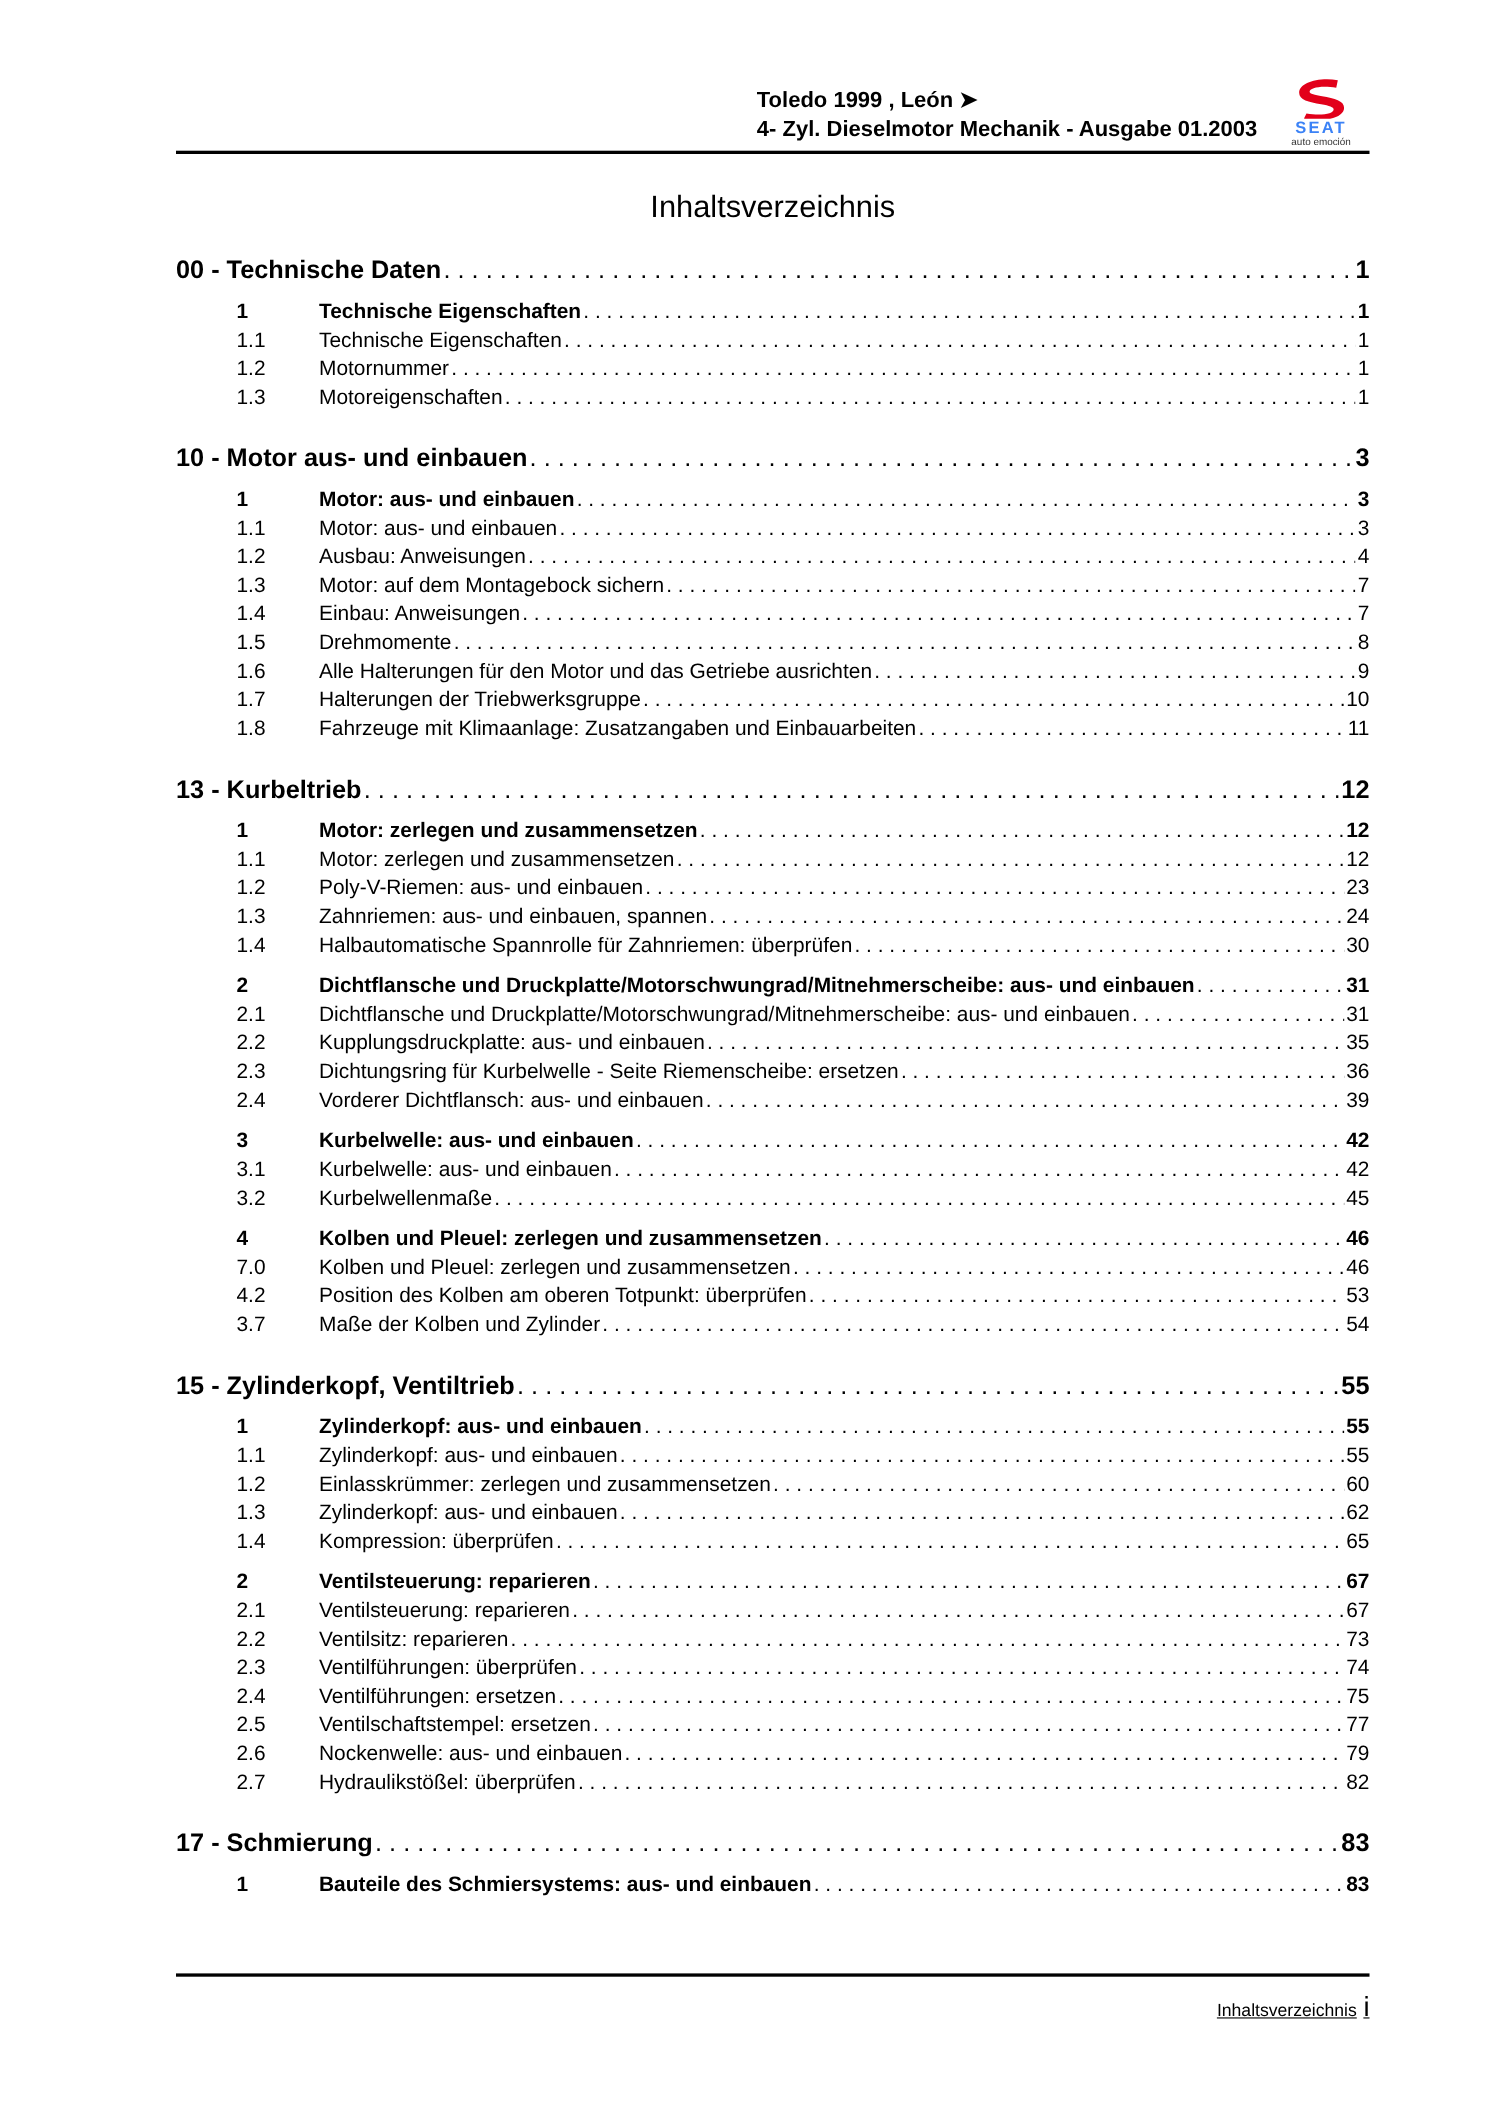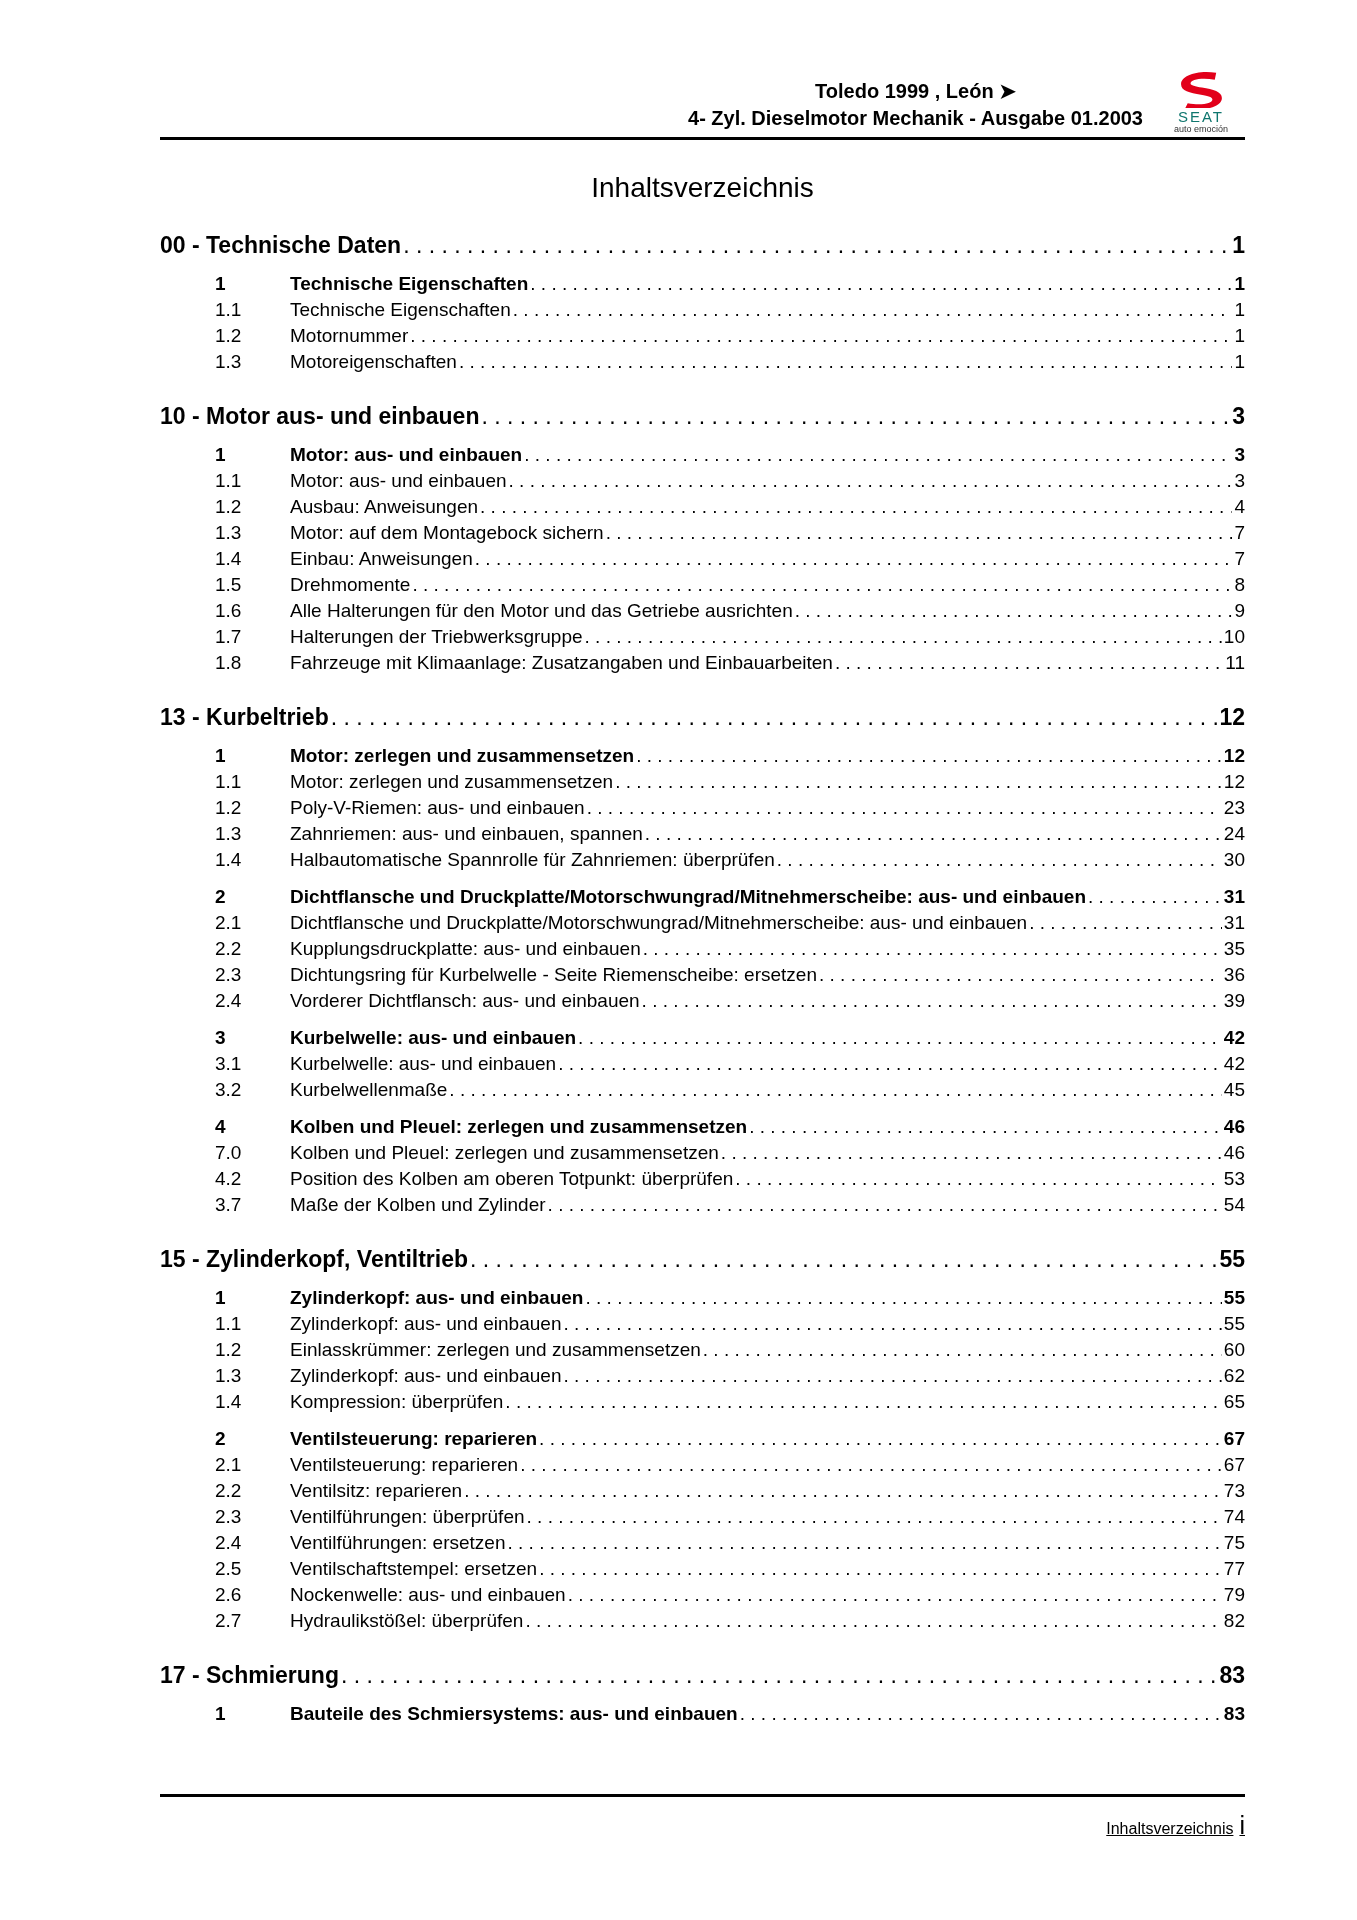--- a/index.html
+++ b/index.html
@@ -16,37 +16,37 @@
     overflow: hidden;
   }
   
   .header-row {
     display: flex;
     justify-content: flex-end;
     align-items: flex-end;
     gap: 14px;
   }
   .header-text {
-    text-align: center;
+    text-align: left;
     font-weight: bold;
     font-size: 20px;
     line-height: 27px;
     padding-bottom: 2px;
     margin-left: 48px;
   }
   .logo {
     width: 88px;
     text-align: center;
     flex: 0 0 auto;
     line-height: 1;
   }
   .logo svg { display:block; margin: 0 auto; }
   .logo-brand {
-    color: #0f766e;
-    font-weight: normal;
+    color: #3b82f6;
+    font-weight: bold;
     font-size: 15px;
     letter-spacing: 2px;
     margin-top: 1px;
   }
   .logo-tag {
     font-size: 9px;
     color: #333333;
     margin-top: 1px;
   }
   .header-rule {

